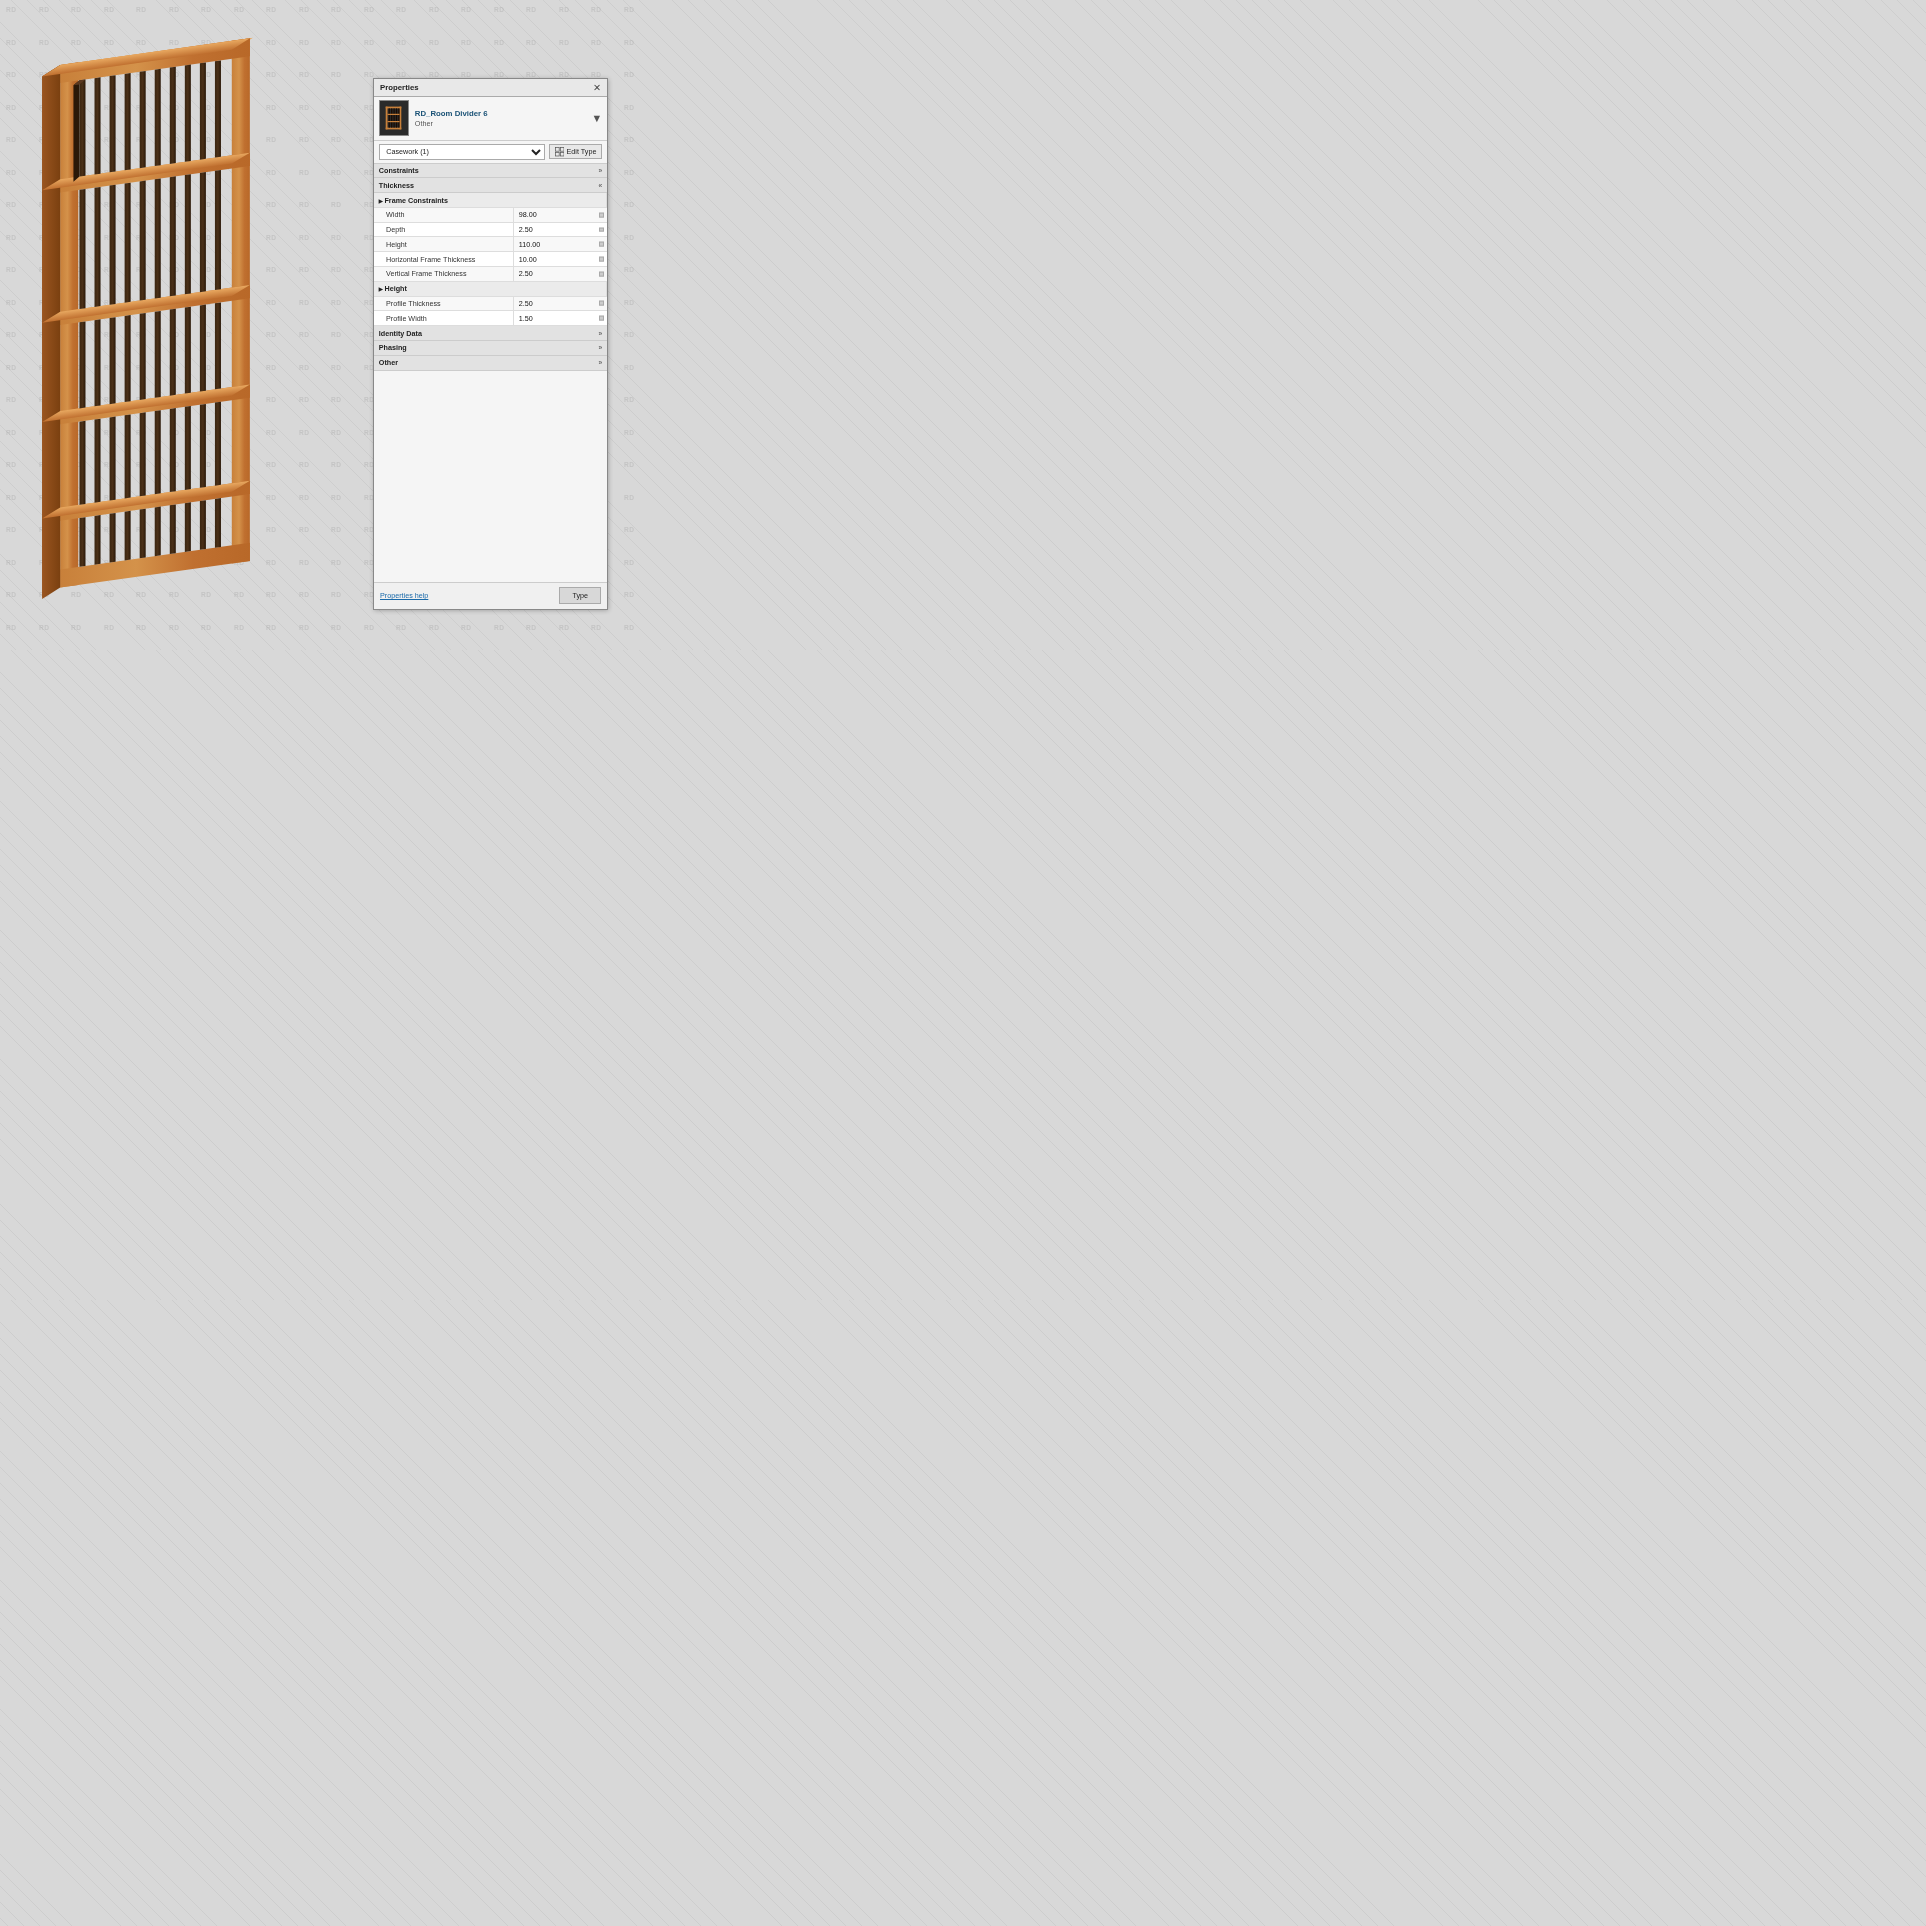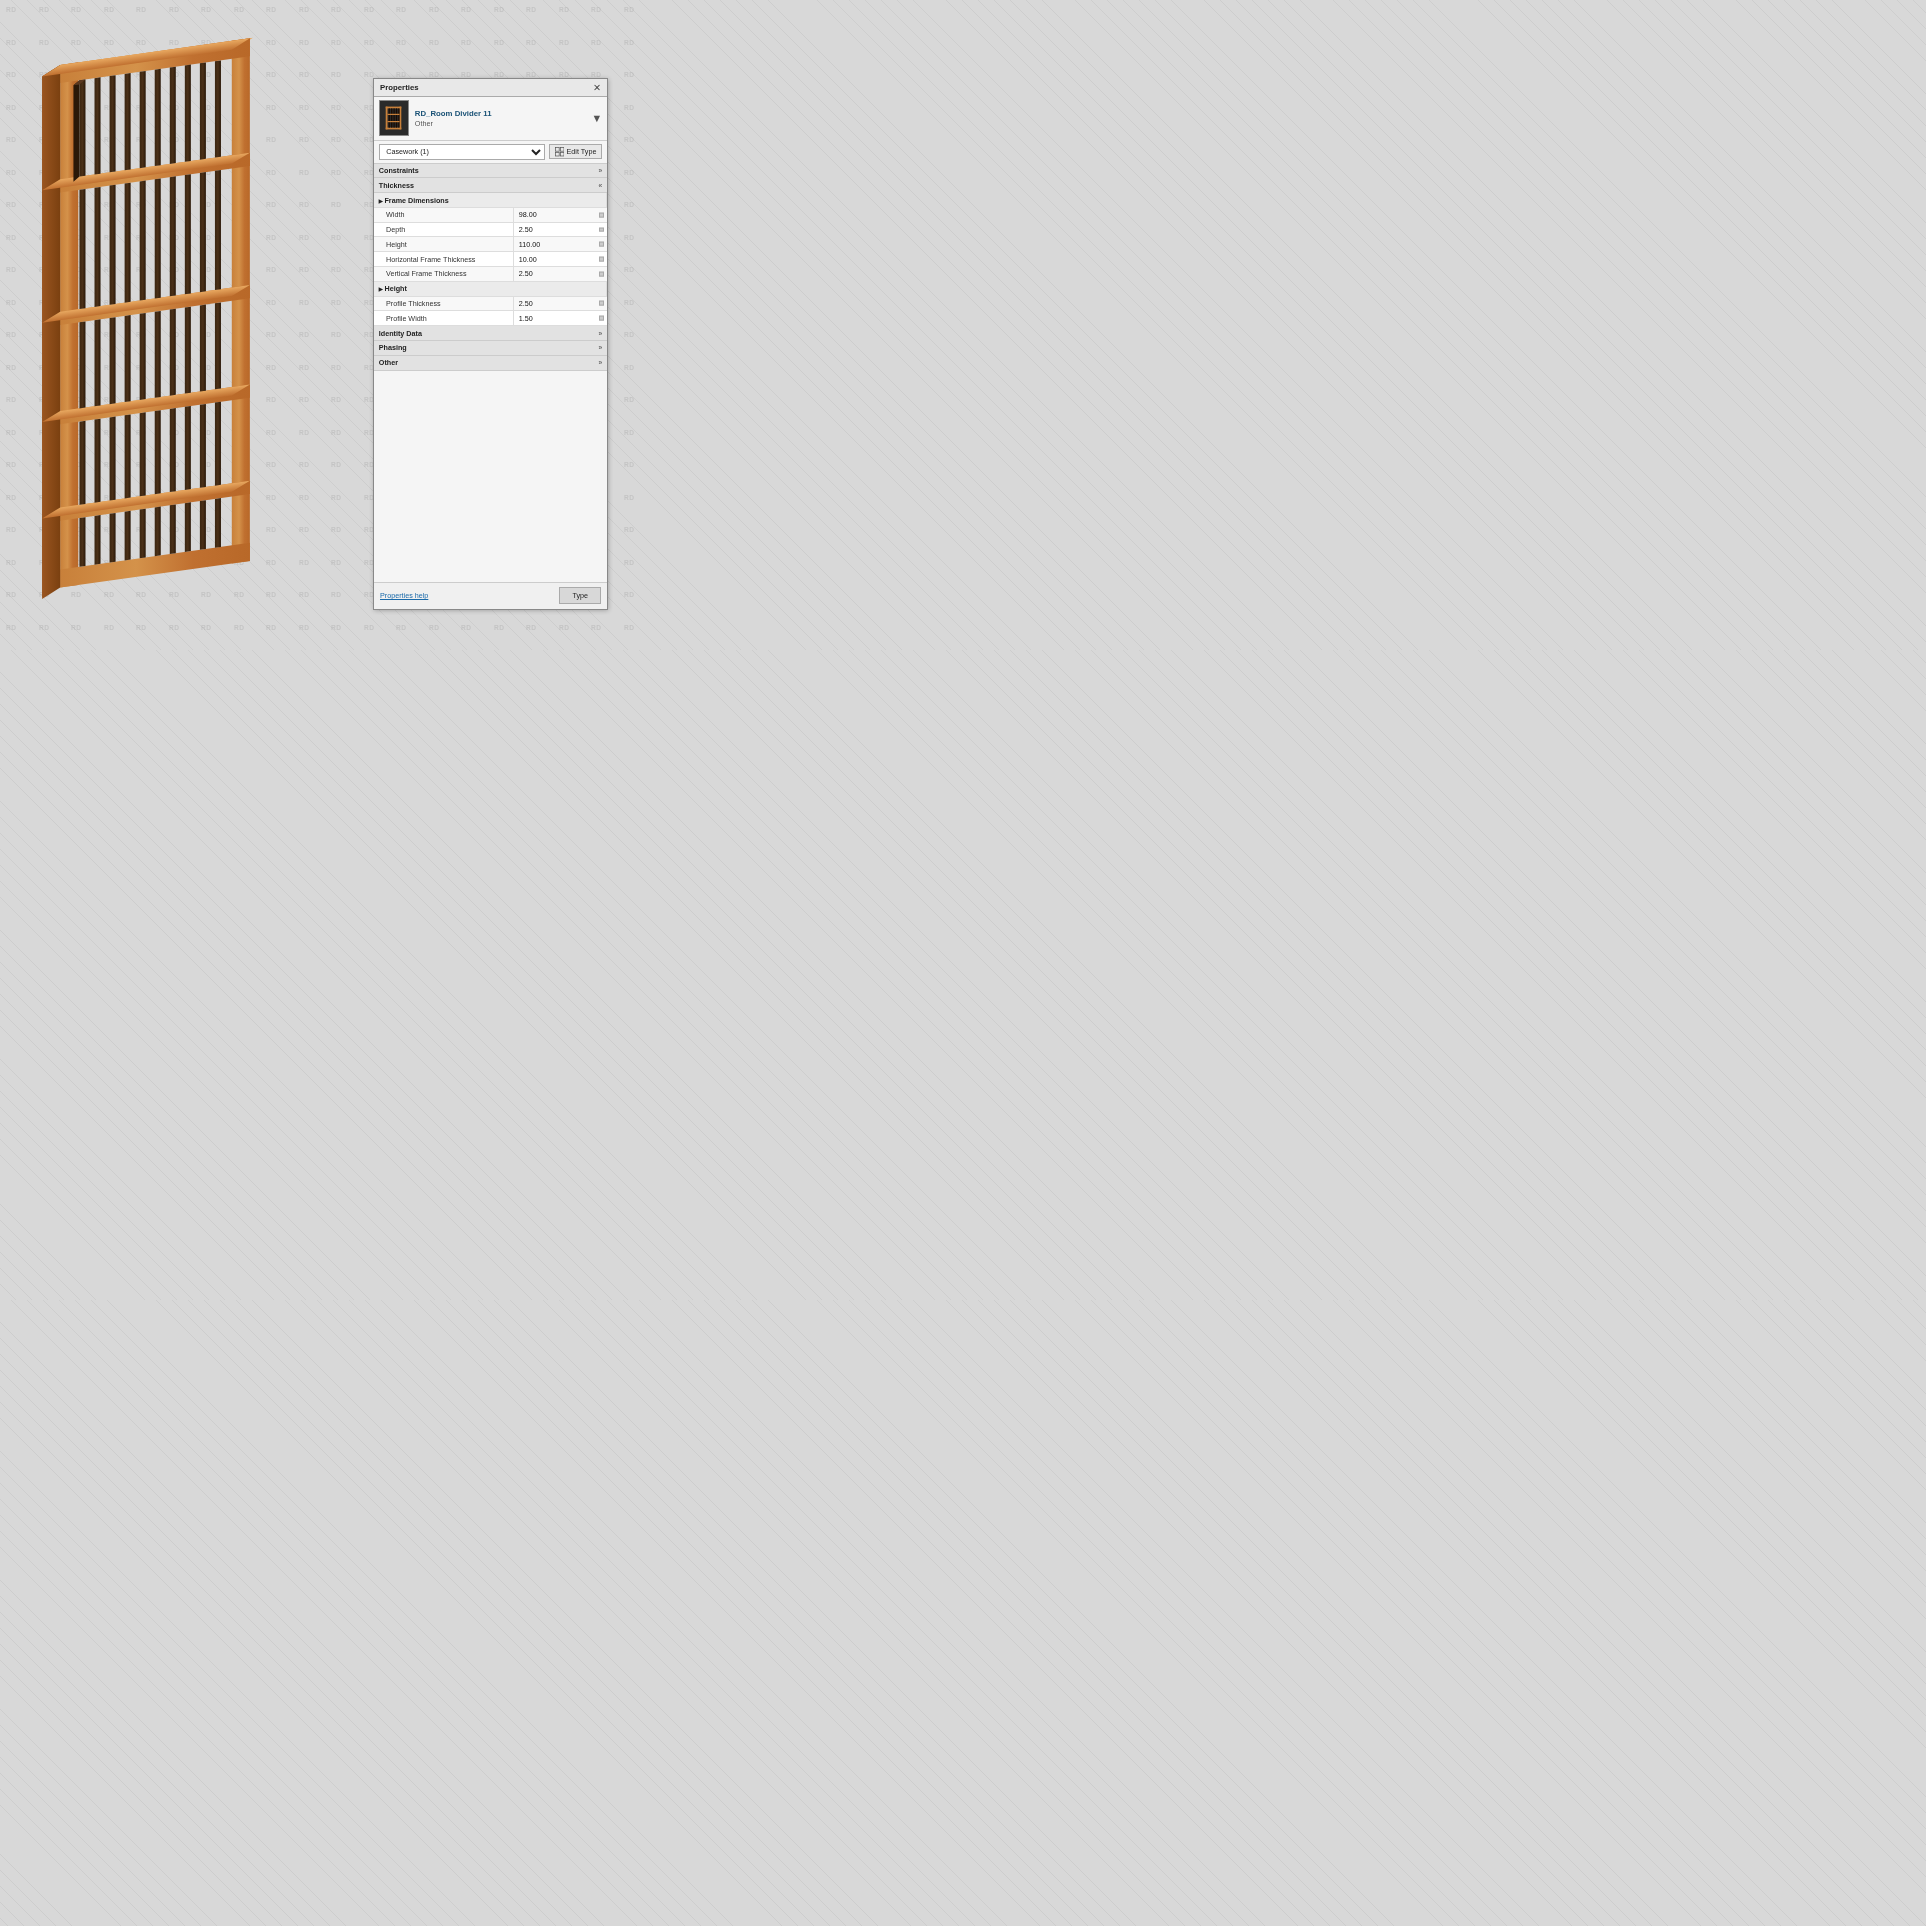--- a/index.html
+++ b/index.html
@@ -826,21 +826,21 @@
         <rect x="6" y="4" width="2" height="32" fill="#1a0a00"></rect>
         <rect x="10" y="4" width="2" height="32" fill="#1a0a00"></rect>
         <rect x="14" y="4" width="2" height="32" fill="#1a0a00"></rect>
         <rect x="18" y="4" width="2" height="32" fill="#1a0a00"></rect>
         <rect x="22" y="4" width="2" height="32" fill="#1a0a00"></rect>
         <rect x="4" y="13" width="20" height="2" fill="#c8803a"></rect>
         <rect x="4" y="25" width="20" height="2" fill="#c8803a"></rect>
       </svg>
     </div>
     <div>
-      <div class="panel-object-name">RD_Room Divider 11</div>
+      <div class="panel-object-name">RD_Room Divider 6</div>
       <div class="panel-object-sub">Other</div>
     </div>
     <div style="margin-left:auto; font-size:10.8px; color:#555;">▼</div>
   </div>
 
   <div class="dropdown-row">
     <select class="dropdown-select">
       <option>Casework (1)</option>
     </select>
     <button class="edit-type-btn">
@@ -863,21 +863,21 @@
     <span class="section-header-label">Thickness</span>
     <span class="section-toggle">«</span>
   </div>
 
   <table class="props-table">
     <tbody>
 
       <tr>
         <td class="prop-name-cell group-header" colspan="2">
           <span class="arrow-right"></span>
-          <span>Frame Dimensions</span>
+          <span>Frame Constraints</span>
         </td>
       </tr>
 
       <tr>
         <td class="prop-name-cell sub-item">Width</td>
         <td class="prop-value-cell">
           <span>98.00</span>
           <span class="value-indicator"></span>
         </td>
       </tr>

